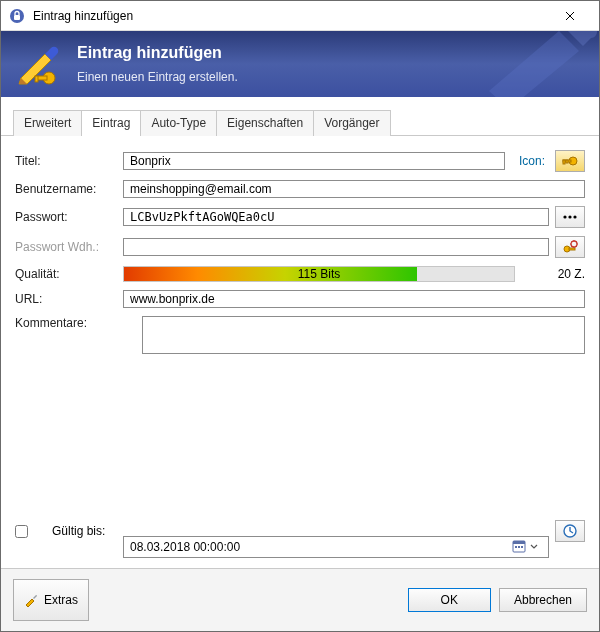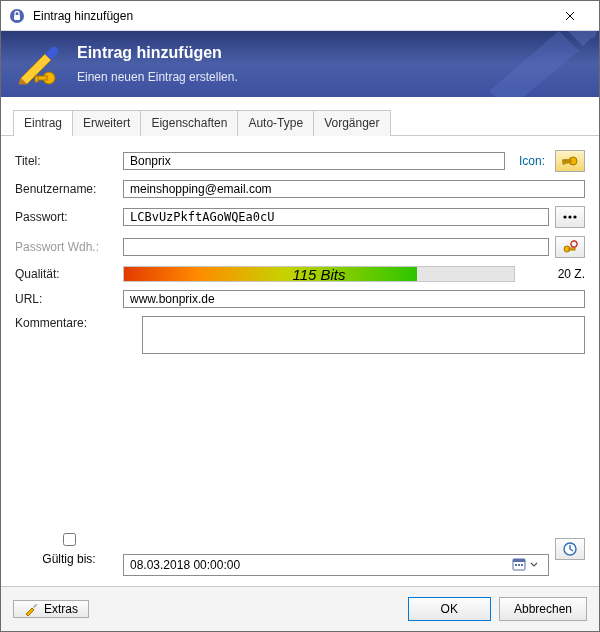--- a/index.html
+++ b/index.html
@@ -32,38 +32,38 @@
 input[type=text].fld, .fld { height: 18px; border: 1px solid #8c8c8c; padding: 0 6px; color: #000; background: #fff; }
 .fld.mono { font-family: Consolas, monospace; font-size: 12px; }
 .fld.url { color: #0645ad; border-color: #0078d7; background: #fff; }
 .fld[disabled] { background: #f5f5f5; color: #9b9b9b; }
 .iconbtn { width: 30px; height: 22px; border: 1px solid #adadad; background: linear-gradient(#fdfdfd,#e9e9e9); display: flex; align-items: center; justify-content: center; margin-left: 6px; cursor: default; }
 .iconbtn.gold { background: linear-gradient(#fff3c5,#f5d66b); }
 .icon-label { width: 40px; text-align: right; margin-right: 4px; color: #0369a1; }
 
 .quality-bar { flex: 1; height: 16px; background: #e5e5e5; border: 1px solid #c6c6c6; position: relative; display: flex; align-items: center; justify-content: center; overflow: hidden; }
 .quality-fill { position: absolute; left: 0; top: 0; bottom: 0; width: 75%; background: linear-gradient(90deg,#e23b00 0%,#ff8a00 25%,#c6d300 55%,#2ec500 100%); }
-.quality-text { position: relative; color: #000; font-size: 15px; font-style: italic; }
+.quality-text { position: relative; color: #000; font-size: 12px; }
 .quality-chars { width: 60px; text-align: right; margin-left: 10px; }
 
 textarea.comment { flex: 1; resize: none; border: 1px solid #8c8c8c; padding: 4px 6px; font-family: "Segoe UI", Tahoma, sans-serif; font-size: 12px; }
 
 .expiry-row { display: flex; align-items: center; margin-top: 8px; }
-.chk { display: flex; align-items: center; gap: 6px; width: 108px; flex-direction: column; }
+.chk { display: flex; align-items: center; gap: 24px; width: 108px; }
 .chk input { width: 13px; height: 13px; }
 .date-field { flex: 1; height: 22px; border: 1px solid #8c8c8c; display: flex; align-items: center; padding: 0 4px 0 6px; margin-top: 32px; }
 .date-field .dt { flex: 1; color: #000; }
 .date-field .cal-icon { width: 16px; height: 16px; }
 .date-field .dd { width: 14px; text-align: center; color: #444; margin-left: 2px; }
 
 
 .footer { border-top: 1px solid #c9c9c9; padding: 10px 12px; display: flex; align-items: center; background: #f4f4f4; }
 .btn { height: 24px; border: 1px solid #adadad; background: linear-gradient(#fdfdfd,#e9e9e9); padding: 0 14px; cursor: default; display: flex; align-items: center; justify-content: center; }
 .btn.primary { border-color: #0078d7; padding: 0 32px; }
-.btn.extras { display: flex; gap: 6px; align-items: center; padding: 0 10px; height: 18px; }
+.btn.extras { display: flex; gap: 6px; align-items: center; padding: 0 10px; height: 42px; }
 .spacer { flex: 1; }
 
 svg { display: block; }
 </style>
 </head>
 <body>
 
 <div class="window">
 
   <div class="titlebar">
@@ -97,24 +97,24 @@
         <rect x="20" y="36" width="3" height="6" fill="#f3b300" stroke="#a87400"></rect>
       </svg>
     </span>
     <div class="banner-text">
       <div class="h">Eintrag hinzufügen</div>
       <div class="s">Einen neuen Eintrag erstellen.</div>
     </div>
   </div>
 
   <div class="tabbar">
+    <div class="tab">Erweitert</div>
     <div class="tab active">Eintrag</div>
-    <div class="tab">Erweitert</div>
+    <div class="tab">Auto-Type</div>
     <div class="tab">Eigenschaften</div>
-    <div class="tab">Auto-Type</div>
     <div class="tab">Vorgänger</div>
   </div>
 
   <div class="body">
 
     <div class="row">
       <span class="lbl">Titel:</span>
       <input type="text" class="fld" style="flex: 1 1 0%;" value="Bonprix">
       <span class="icon-label">Icon:</span>
       <div class="iconbtn gold">

